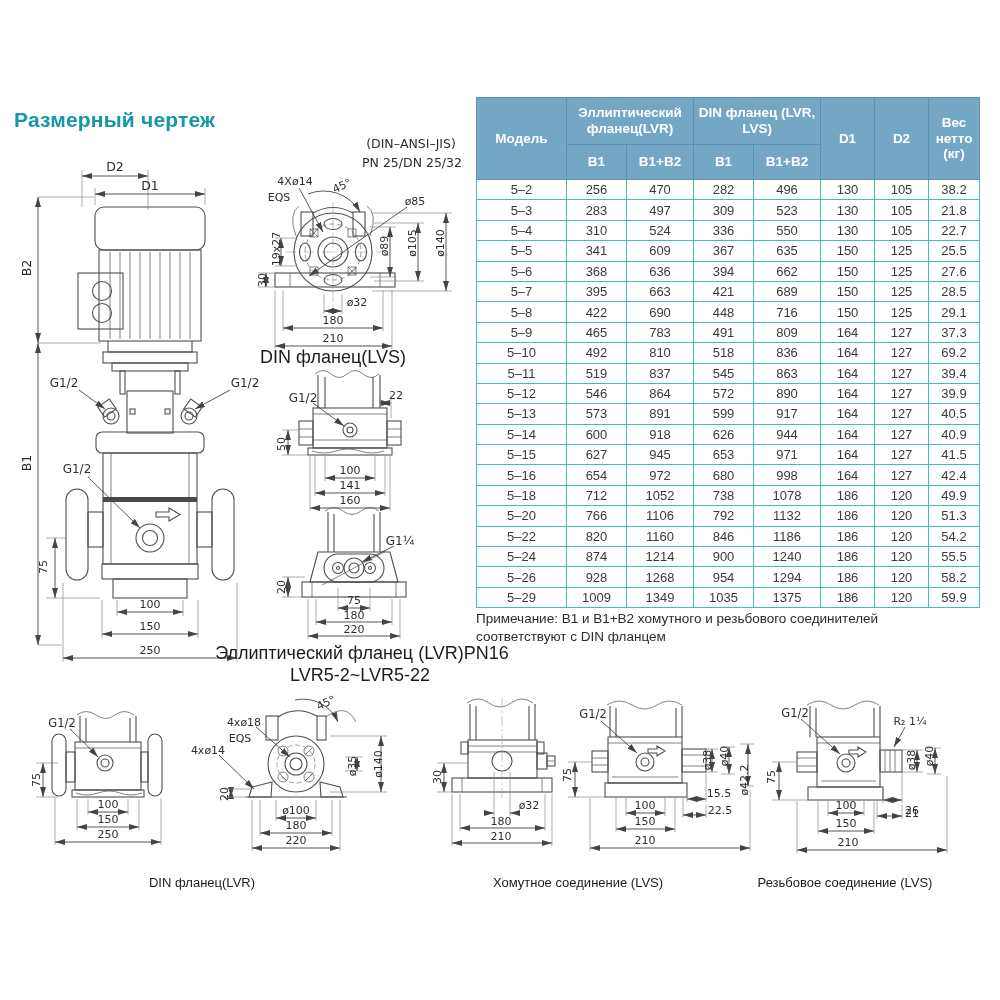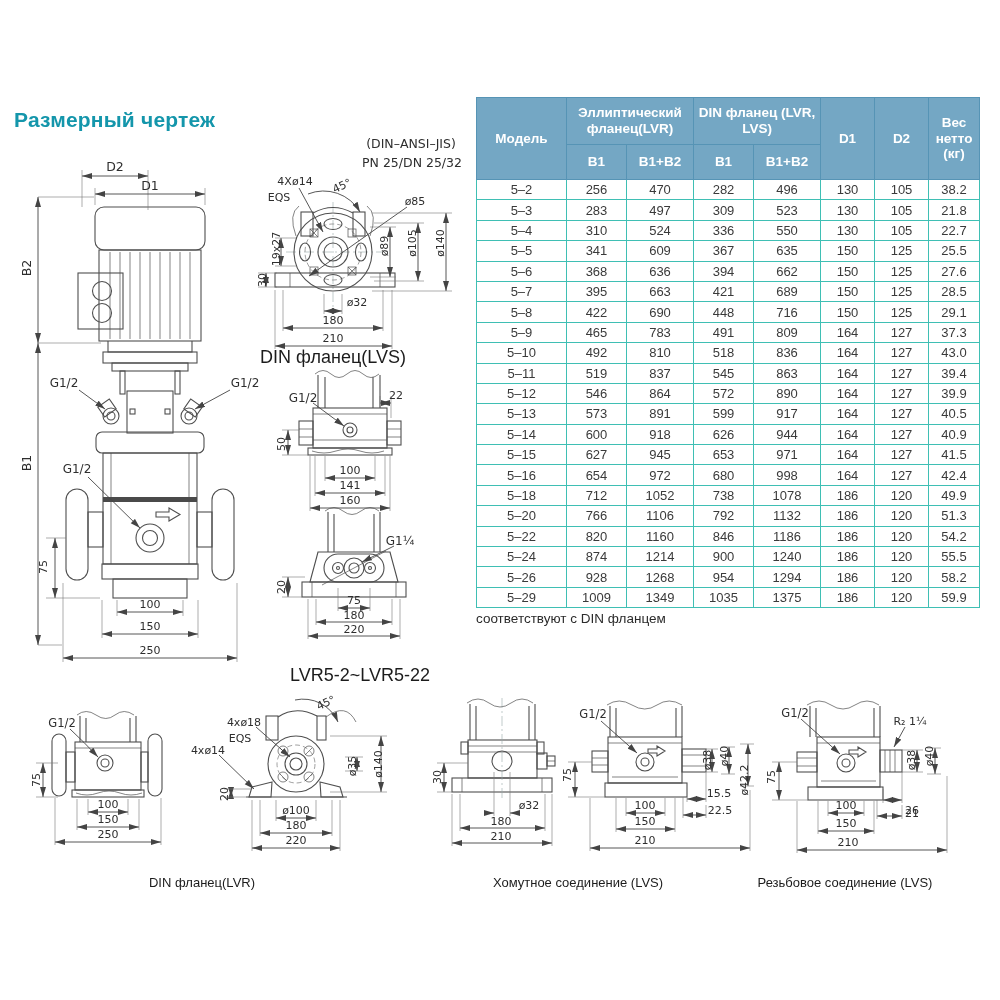--- a/index.html
+++ b/index.html
@@ -418,20 +418,21 @@
       <span class="dim" style="left: 911px; top: 760px; transform: translate(-50%, -50%) rotate(-90deg);">ø38</span>
       <span class="dim" style="left: 929px; top: 756px; transform: translate(-50%, -50%) rotate(-90deg);">ø40</span>
       <span class="dim" style="left: 912px; top: 793px; transform: translate(-50%, -50%); margin-top: 20px;">21</span>
       <span class="dim" style="left: 912px; top: 810px; transform: translate(-50%, -50%);">26</span>
       <span class="dim" style="left: 846px; top: 805px; transform: translate(-50%, -50%);">100</span>
       <span class="dim" style="left: 846px; top: 823px; transform: translate(-50%, -50%);">150</span>
       <span class="dim" style="left: 848px; top: 842px; transform: translate(-50%, -50%);">210</span>
     </div>
 
   <div class="caption" style="left:333px;top:357px;">DIN фланец(LVS)</div>
+  <div class="caption" style="left:362px;top:653px;">Эллиптический фланец (LVR)PN16</div>
   <div class="caption" style="left:360px;top:675px;">LVR5-2~LVR5-22</div>
   <div class="caption small" style="left:202px;top:882px;">DIN фланец(LVR)</div>
   <div class="caption small" style="left:578px;top:882px;">Хомутное соединение (LVS)</div>
   <div class="caption small" style="left:845px;top:882px;">Резьбовое соединение (LVS)</div>
 
   <table class="dims">
     <colgroup>
       <col style="width:90px">
         <col style="width:60px">
         <col style="width:67px">
@@ -539,21 +540,21 @@
           <td>37.3</td>
         </tr>
         <tr>
           <td>5–10</td>
           <td>492</td>
           <td>810</td>
           <td>518</td>
           <td>836</td>
           <td>164</td>
           <td>127</td>
-          <td>43.0</td>
+          <td>69.2</td>
         </tr>
         <tr>
           <td>5–11</td>
           <td>519</td>
           <td>837</td>
           <td>545</td>
           <td>863</td>
           <td>164</td>
           <td>127</td>
           <td>39.4</td>
@@ -665,16 +666,17 @@
           <td>1035</td>
           <td>1375</td>
           <td>186</td>
           <td>120</td>
           <td>59.9</td>
         </tr>
       </tbody>
   </table>
 
   <div class="note">
+    <div>Примечание: B1 и B1+B2 хомутного и резьбового соединителей</div>
     <div>соответствуют с DIN фланцем</div>
   </div>
 
 </div>
 
 </body></html>

